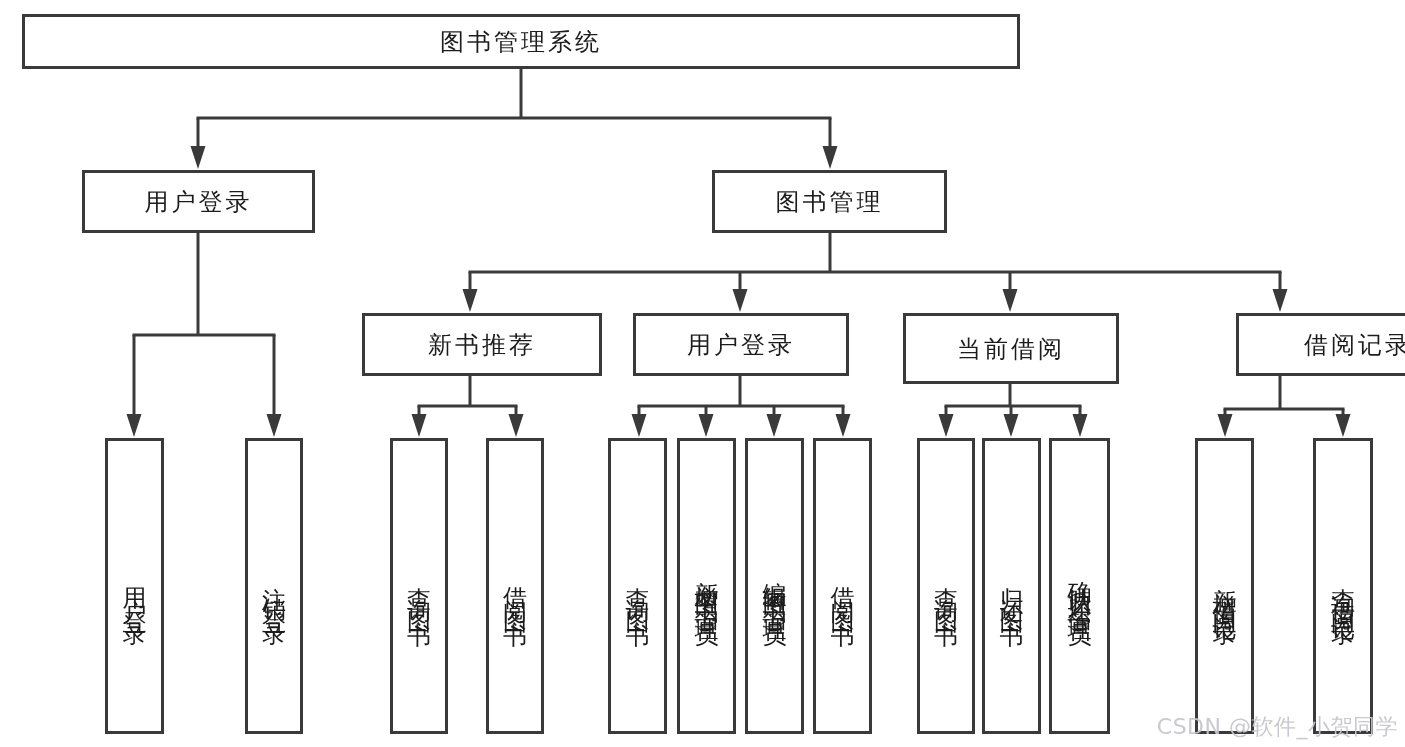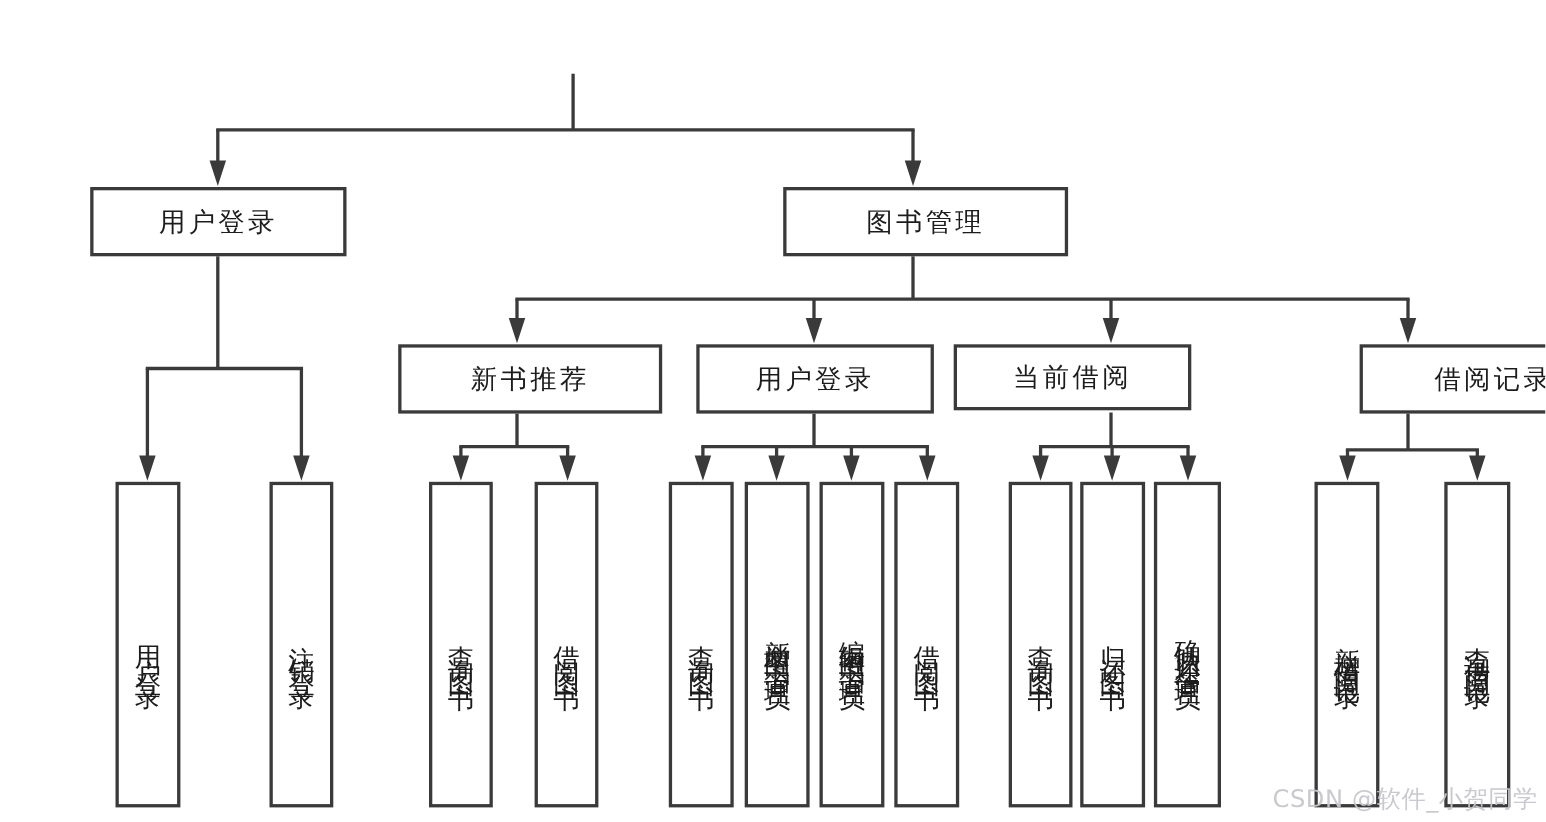--- a/index.html
+++ b/index.html
@@ -44,25 +44,25 @@
     line-height: 1;
     white-space: nowrap;
   }
   .node.v.v4 span { letter-spacing: 12px; margin-bottom: -12px; }
   .node.v.v6 span { letter-spacing: 7px;  margin-bottom: -7px; }
   .node.v.v9 span { letter-spacing: 6px;  margin-bottom: -6px; }
 
   
   #root-box        { left: 22px;   top: 14px;  width: 998px; height: 55px; }
   #user-login-box  { left: 82px;   top: 170px; width: 233px; height: 63px; }
-  #book-mgmt-box   { left: 712px;  top: 170px; width: 259px; height: 63px; }
+  #book-mgmt-box   { left: 712px;  top: 170px; width: 235px; height: 63px; }
 
   #new-book-box    { left: 362px;  top: 313px; width: 240px; height: 63px; }
   #borrow-box      { left: 633px;  top: 313px; width: 216px; height: 63px; }
-  #current-box     { left: 867px;  top: 313px; width: 216px; height: 60px; }
+  #current-box     { left: 903px;  top: 313px; width: 216px; height: 71px; }
   #records-box     { left: 1236px; top: 313px; width: 244px; height: 63px; }
 
   .leaf { top: 438px; height: 296px; }
   #leaf-1-1 { left: 105px;  width: 59px; }
   #leaf-1-2 { left: 245px;  width: 58px; }
   #leaf-2-1 { left: 390px;  width: 58px; }
   #leaf-2-2 { left: 486px;  width: 58px; }
   #leaf-3-1 { left: 608px;  width: 59px; }
   #leaf-3-2 { left: 677px;  width: 59px; }
   #leaf-3-3 { left: 745px;  width: 59px; }
@@ -147,20 +147,23 @@
       M698.5 414 L713.5 414 L706 437 Z
       M766.5 414 L781.5 414 L774 437 Z
       M835.5 414 L850.5 414 L843 437 Z
       M938.5 414 L953.5 414 L946 437 Z
       M1003.5 414 L1018.5 414 L1011 437 Z
       M1072.5 414 L1087.5 414 L1080 437 Z
       M1217.5 414 L1232.5 414 L1225 437 Z
       M1335.5 414 L1350.5 414 L1343 437 Z"></path>
   </svg>
 
+  <div id="root-box" class="node h">
+    <span>图书管理系统</span>
+  </div>
 
   <div id="user-login-box" class="node h">
     <span>用户登录</span>
   </div>
   <div id="book-mgmt-box" class="node h">
     <span>图书管理</span>
   </div>
 
   <div id="new-book-box" class="node h">
     <span>新书推荐</span>

